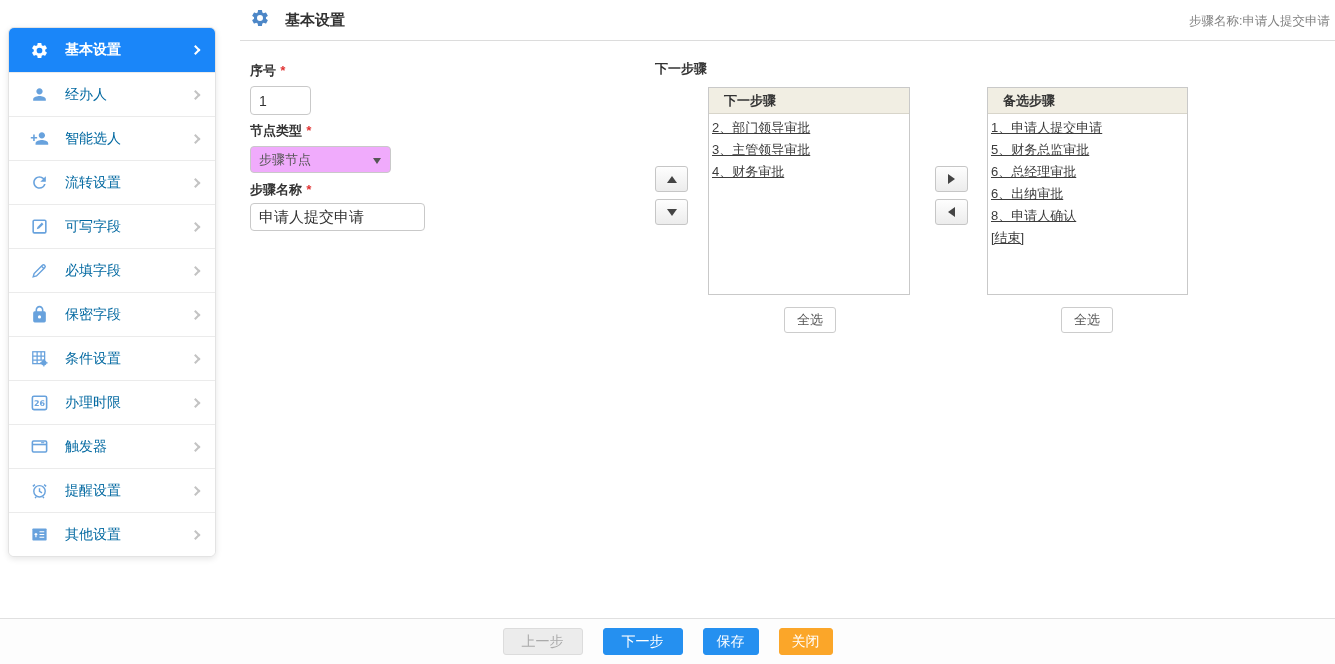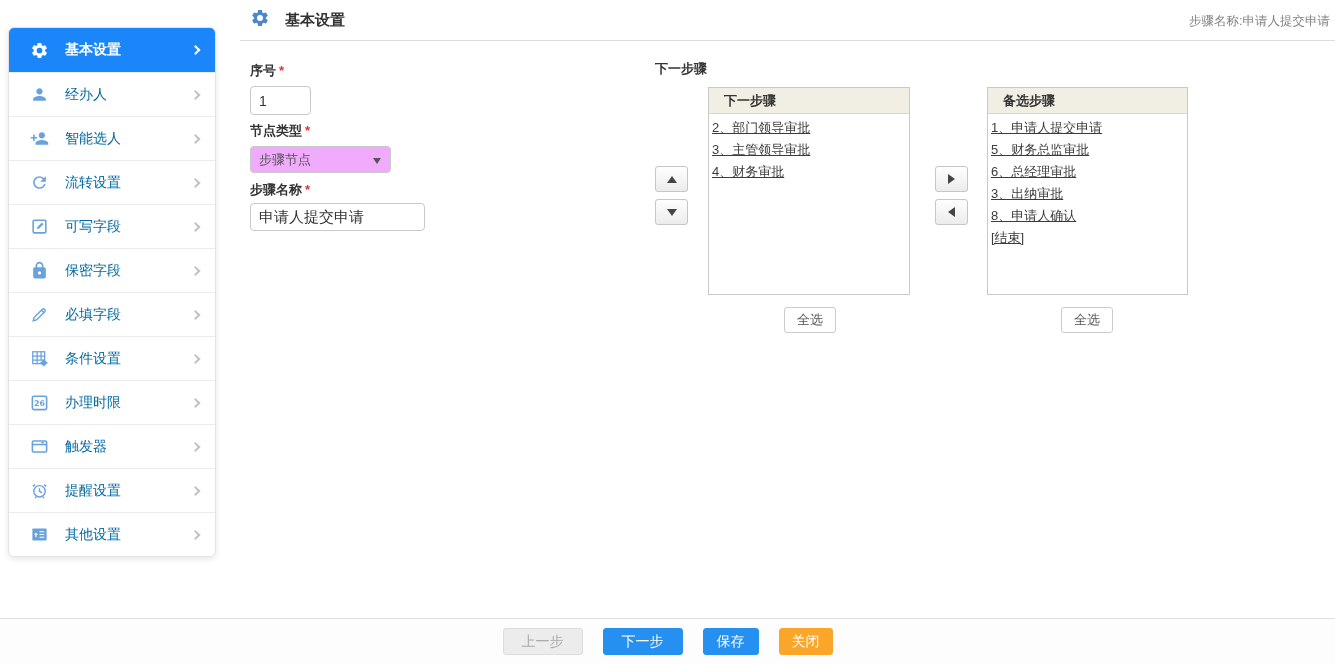--- a/index.html
+++ b/index.html
@@ -29,21 +29,21 @@
   
   .main-header { position:absolute; left:240px; top:0; right:0; height:41px;
     border-bottom:1px solid #dcdcdc; }
   .main-gear { position:absolute; left:10px; top:8px; width:20px; height:20px; color:#4d87c7; }
   .main-gear svg { width:20px; height:20px; }
   .main-title { position:absolute; left:45px; top:11px; font-size:15px;
     font-weight:bold; color:#333; }
   .step-label { position:absolute; right:5px; top:13px; font-size:12.5px; color:#828282; }
 
   
-  .flabel { position:absolute; font-size:13px; font-weight:bold; color:#333; }
+  .flabel { position:absolute; font-size:13px; font-weight:bold; color:#333;font-family:Liberation Mono, monospace; }
   .req { color:#e03131; margin-left:3px; font-weight:bold; }
   .tinput { position:absolute; border:1px solid #c9c9c9; border-radius:4px;
     font-size:14px; color:#333; padding:0 8px;
     font-family:"Liberation Sans","DejaVu Sans",sans-serif; background:#fff; }
   .fake-select { position:absolute; border:1px solid #c9c9c9; border-radius:4px;
     font-size:13px; color:#555; padding:0 8px; background:#f0abfc; display:flex;
     align-items:center; cursor:pointer; }
   .fake-select .caret { position:absolute; right:9px; top:50%; margin-top:-2px;
     width:0; height:0; border-left:4.5px solid transparent;
     border-right:4.5px solid transparent; border-top:6px solid #555; }
@@ -138,36 +138,36 @@
             <rect x="4" y="4" width="16" height="16" rx="1.5" fill="none" stroke="currentColor" stroke-width="2"></rect>
             <path d="M8.5 15.5l1-3 5.5-5.5 2 2-5.5 5.5-3 1z" fill="currentColor"></path>
           </svg>
       </span>
       <span class="label">可写字段</span>
       <span class="chev"></span>
     </div>
 
     <div class="side-item">
       <span class="icon">
-        <svg viewBox="0 0 24 24" fill="currentColor">
-            <path fill-rule="evenodd" d="M18 8h-1V6c0-2.76-2.24-5-5-5S7 3.24 7 6v2H6a2 2 0 00-2 2v10a2 2 0 002 2h12a2 2 0 002-2V10a2 2 0 00-2-2zM9 6c0-1.66 1.34-3 3-3s3 1.34 3 3v2H9V6zm3 11a2 2 0 110-4 2 2 0 010 4z"></path>
-          </svg>
-      </span>
-      <span class="label">保密字段</span>
-      <span class="chev"></span>
-    </div>
-
-    <div class="side-item">
-      <span class="icon">
         <svg viewBox="0 0 24 24" fill="none" stroke="currentColor" stroke-width="1.8">
             <path d="M4 20l1.2-4.2L15.6 5.4a2 2 0 012.8 0l.2.2a2 2 0 010 2.8L8.2 18.8 4 20z"></path>
             <path d="M14.5 6.5l3 3"></path>
           </svg>
       </span>
       <span class="label">必填字段</span>
+      <span class="chev"></span>
+    </div>
+
+    <div class="side-item">
+      <span class="icon">
+        <svg viewBox="0 0 24 24" fill="currentColor">
+            <path fill-rule="evenodd" d="M18 8h-1V6c0-2.76-2.24-5-5-5S7 3.24 7 6v2H6a2 2 0 00-2 2v10a2 2 0 002 2h12a2 2 0 002-2V10a2 2 0 00-2-2zM9 6c0-1.66 1.34-3 3-3s3 1.34 3 3v2H9V6zm3 11a2 2 0 110-4 2 2 0 010 4z"></path>
+          </svg>
+      </span>
+      <span class="label">保密字段</span>
       <span class="chev"></span>
     </div>
 
     <div class="side-item">
       <span class="icon">
         <svg viewBox="0 0 24 24" fill="none" stroke="currentColor" stroke-width="1.6">
             <rect x="3.5" y="3.5" width="15" height="15"></rect>
             <path d="M3.5 9h15M3.5 14h15M9 3.5v15M14 3.5v10"></path>
             <circle cx="17.5" cy="17.5" r="3.4" fill="currentColor" stroke="none"></circle>
             <path d="M17.5 12.8v9.4M12.8 17.5h9.4" stroke-width="1.4"></path>
@@ -279,21 +279,21 @@
   <div class="mini-btn" style="left:935px; top:199px;">
       <span class="tri left"></span>
     </div>
 
   <div class="listbox" style="left:987px; width:201px;">
     <div class="lb-head">备选步骤</div>
     <ul>
       <li>1、申请人提交申请</li>
       <li>5、财务总监审批</li>
       <li>6、总经理审批</li>
-      <li>3、出纳审批</li>
+      <li>6、出纳审批</li>
       <li>8、申请人确认</li>
       <li>[结束]</li>
     </ul>
   </div>
 
   <div class="select-all" style="left:784px;">全选</div>
   <div class="select-all" style="left:1061px;">全选</div>
 
   <div class="footer">
     <div class="fbtn disabled">上一步</div>

